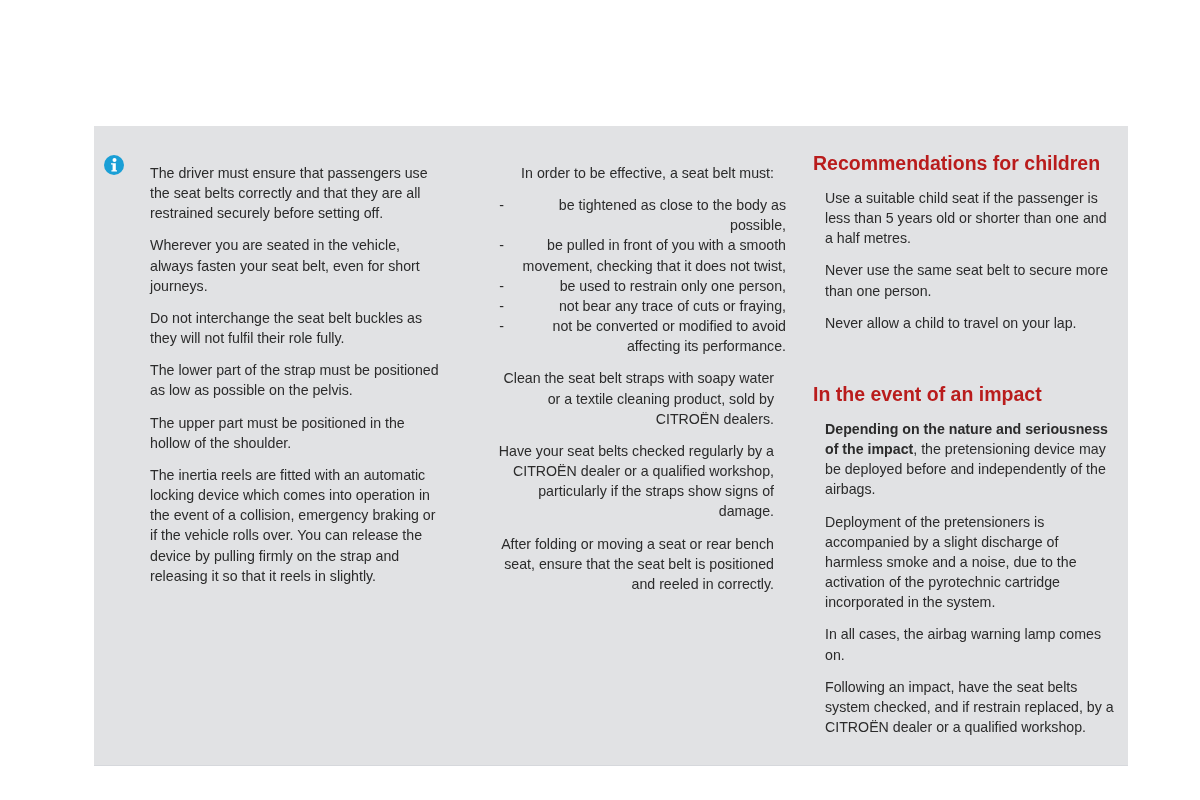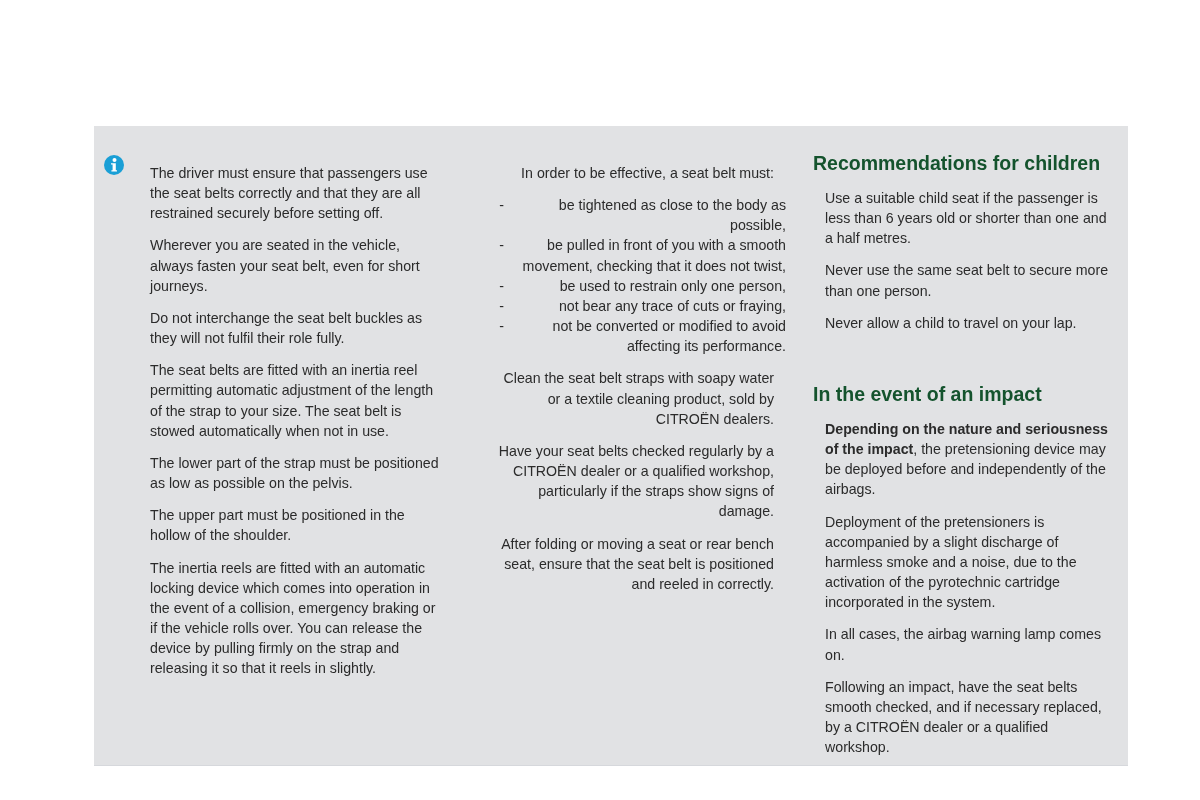--- a/index.html
+++ b/index.html
@@ -17,21 +17,21 @@
     .col2 { left: 476px; top: 151px; width: 310px; text-align: right; }
     .col3 { left: 813px; top: 150px; width: 315px; }
     .p { margin: 12px; }
     .info-icon {
       position: absolute; left: 104px; top: 155px; width: 20px; height: 20px;
     }
     .bullet { display: flex; margin: 0; }
     .bullet .dash { width: 28px; flex: 0 0 28px; }
     .bullet .txt { flex: 1; }
     h2 {
-      margin: 0; font-size: 19.5px; line-height: 26px; font-weight: bold; color: #14532d;
+      margin: 0; font-size: 19.5px; line-height: 26px; font-weight: bold; color: #b91c1c;
     }
     .h-children { margin-bottom: 1px; }
     .impact-block { position: absolute; left: 813px; top: 381px; width: 315px; font-size: 14.2px; line-height: 20.15px; }
     .h-impact { margin-bottom: 2px; }
     b { font-weight: bold; }
   </style>
 </head>
 <body>
 
 <div class="panel"></div>
@@ -39,21 +39,20 @@
 <svg class="info-icon" viewBox="0 0 20 20">
   <circle cx="10" cy="10" r="10" fill="#1a9fd6"></circle>
   <circle cx="10.5" cy="5" r="2" fill="#ffffff"></circle>
   <path d="M7 8.2 H11.8 V15.2 H13 V16.6 H7.4 V15.2 H8.6 V9.6 H7 Z" fill="#ffffff"></path>
 </svg>
 
 <div class="col col1">
   <p class="p">The driver must ensure that passengers use the seat belts correctly and that they are all restrained securely before setting off.</p>
   <p class="p">Wherever you are seated in the vehicle, always fasten your seat belt, even for short journeys.</p>
   <p class="p">Do not interchange the seat belt buckles as they will not fulfil their role fully.</p>
-  <p class="p">The seat belts are fitted with an inertia reel permitting automatic adjustment of the length of the strap to your size. The seat belt is stowed automatically when not in use.</p>
   <p class="p">The lower part of the strap must be positioned as low as possible on the pelvis.</p>
   <p class="p">The upper part must be positioned in the hollow of the shoulder.</p>
   <p class="p">The inertia reels are fitted with an automatic locking device which comes into operation in the event of a collision, emergency braking or if the vehicle rolls over. You can release the device by pulling firmly on the strap and releasing it so that it reels in slightly.</p>
 </div>
 
 <div class="col col2">
   <p class="p">In order to be effective, a seat belt must:</p>
   <div class="bullet">
     <span class="dash">-</span>
     <span class="txt">be tightened as close to the body as possible,</span>
@@ -74,24 +73,24 @@
     <span class="dash">-</span>
     <span class="txt">not be converted or modified to avoid affecting its performance.</span>
   </div>
   <p class="p">Clean the seat belt straps with soapy water or a textile cleaning product, sold by CITROËN dealers.</p>
   <p class="p">Have your seat belts checked regularly by a CITROËN dealer or a qualified workshop, particularly if the straps show signs of damage.</p>
   <p class="p">After folding or moving a seat or rear bench seat, ensure that the seat belt is positioned and reeled in correctly.</p>
 </div>
 
 <div class="col col3">
   <h2 class="h-children">Recommendations for children</h2>
-  <p class="p">Use a suitable child seat if the passenger is less than 6 years old or shorter than one and a half metres.</p>
+  <p class="p">Use a suitable child seat if the passenger is less than 5 years old or shorter than one and a half metres.</p>
   <p class="p">Never use the same seat belt to secure more than one person.</p>
   <p class="p">Never allow a child to travel on your lap.</p>
 </div>
 
 <div class="impact-block">
   <h2 class="h-impact">In the event of an impact</h2>
   <p class="p"><b>Depending on the nature and seriousness of the impact</b><span>, the pretensioning device may be deployed before and independently of the airbags.</span></p>
   <p class="p">Deployment of the pretensioners is accompanied by a slight discharge of harmless smoke and a noise, due to the activation of the pyrotechnic cartridge incorporated in the system.</p>
   <p class="p">In all cases, the airbag warning lamp comes on.</p>
-  <p class="p">Following an impact, have the seat belts smooth checked, and if necessary replaced, by a CITROËN dealer or a qualified workshop.</p>
+  <p class="p">Following an impact, have the seat belts system checked, and if restrain replaced, by a CITROËN dealer or a qualified workshop.</p>
 </div>
 
 </body></html>

